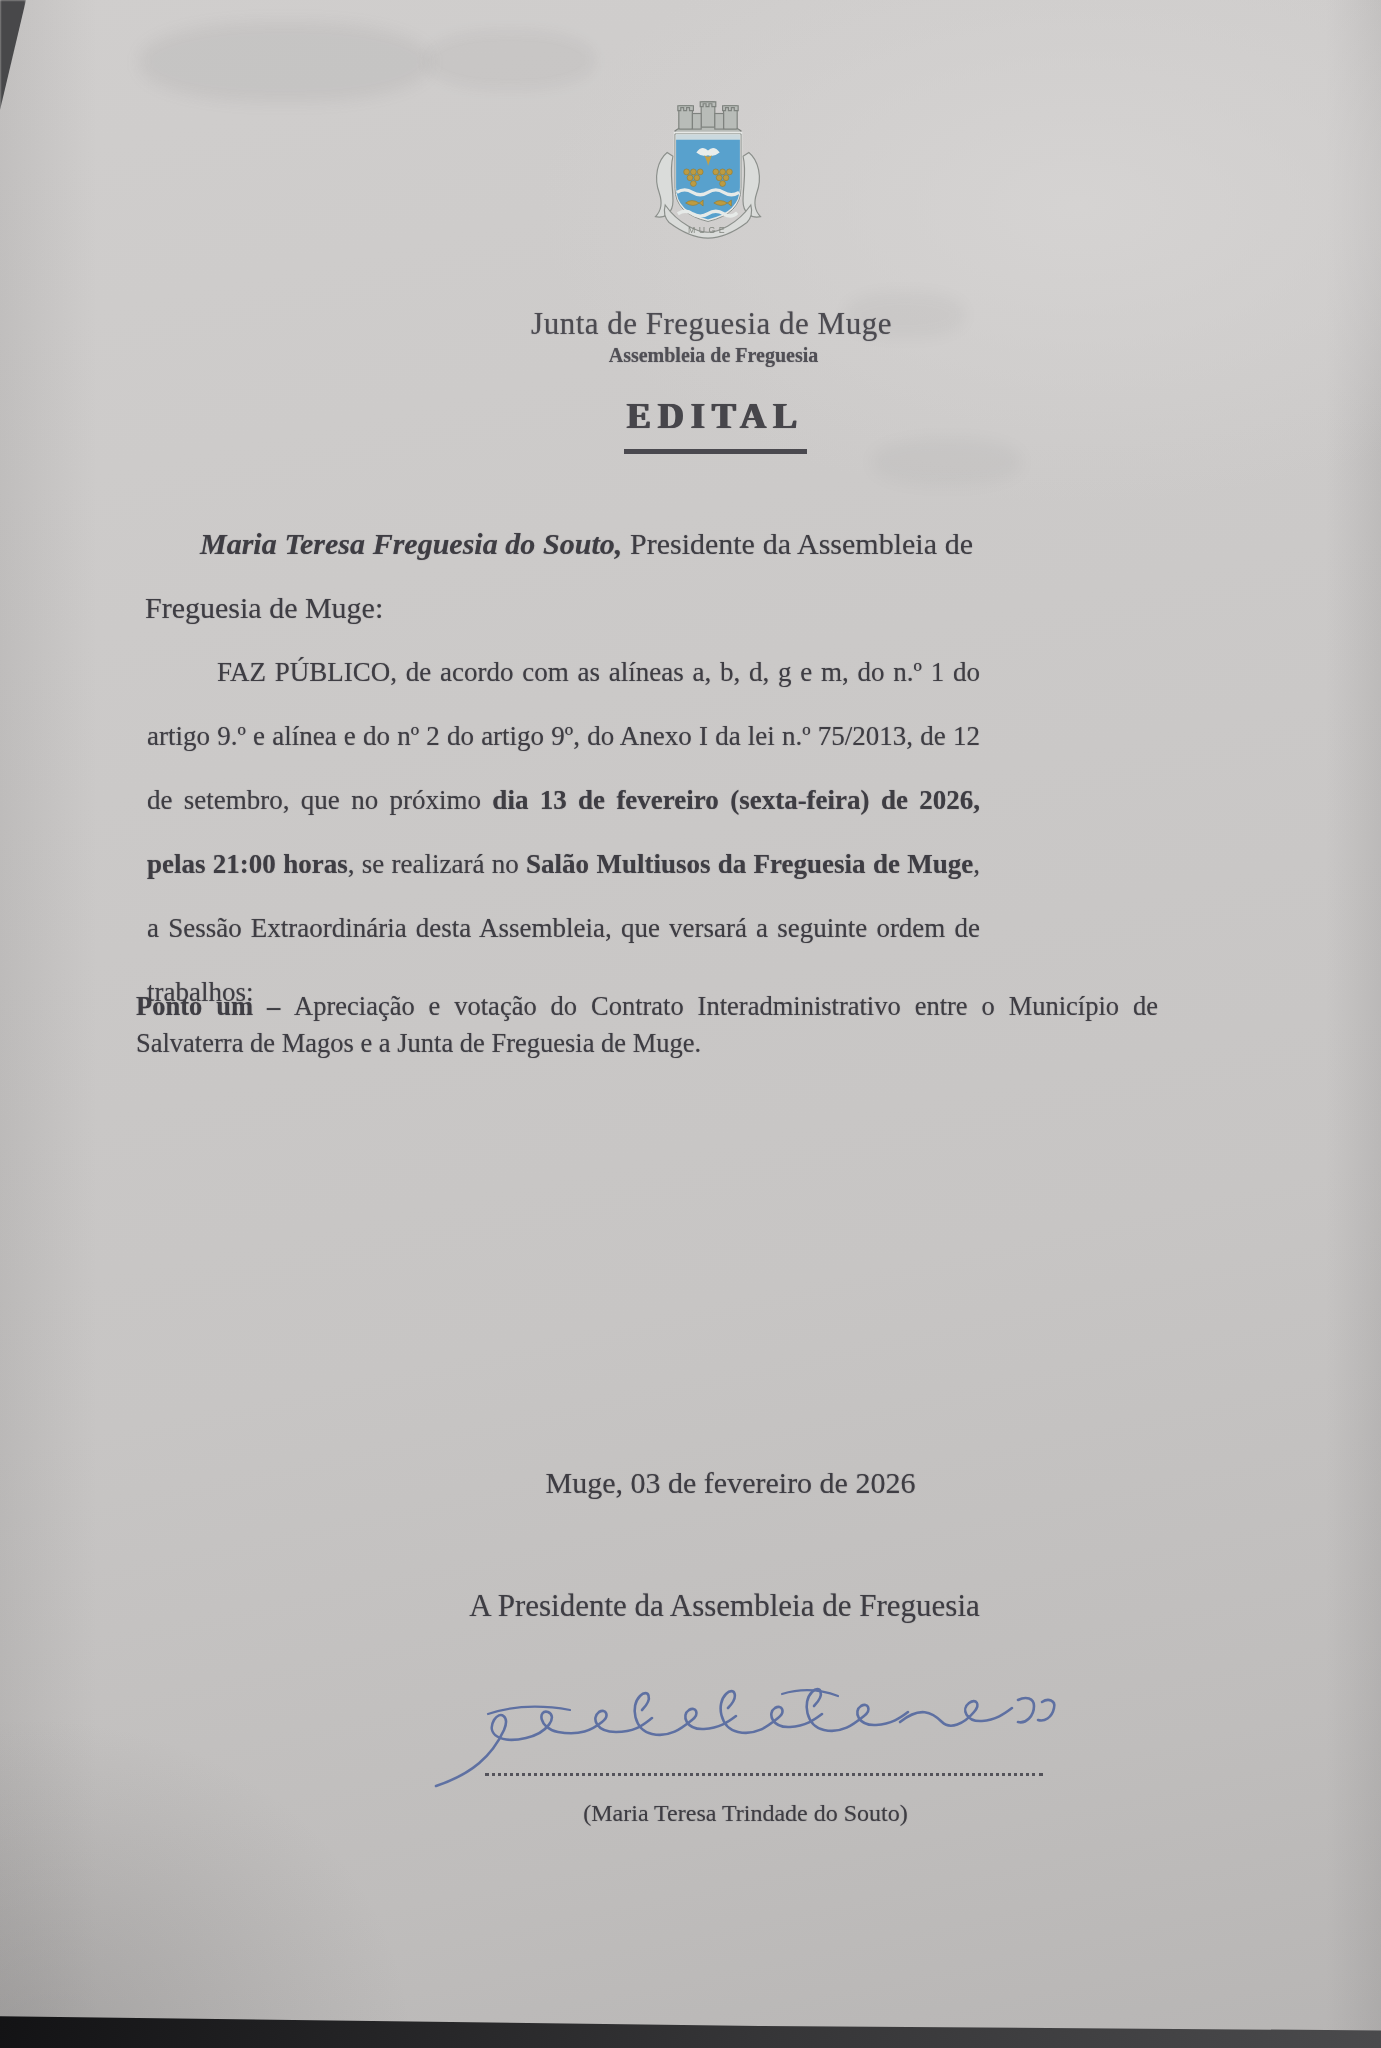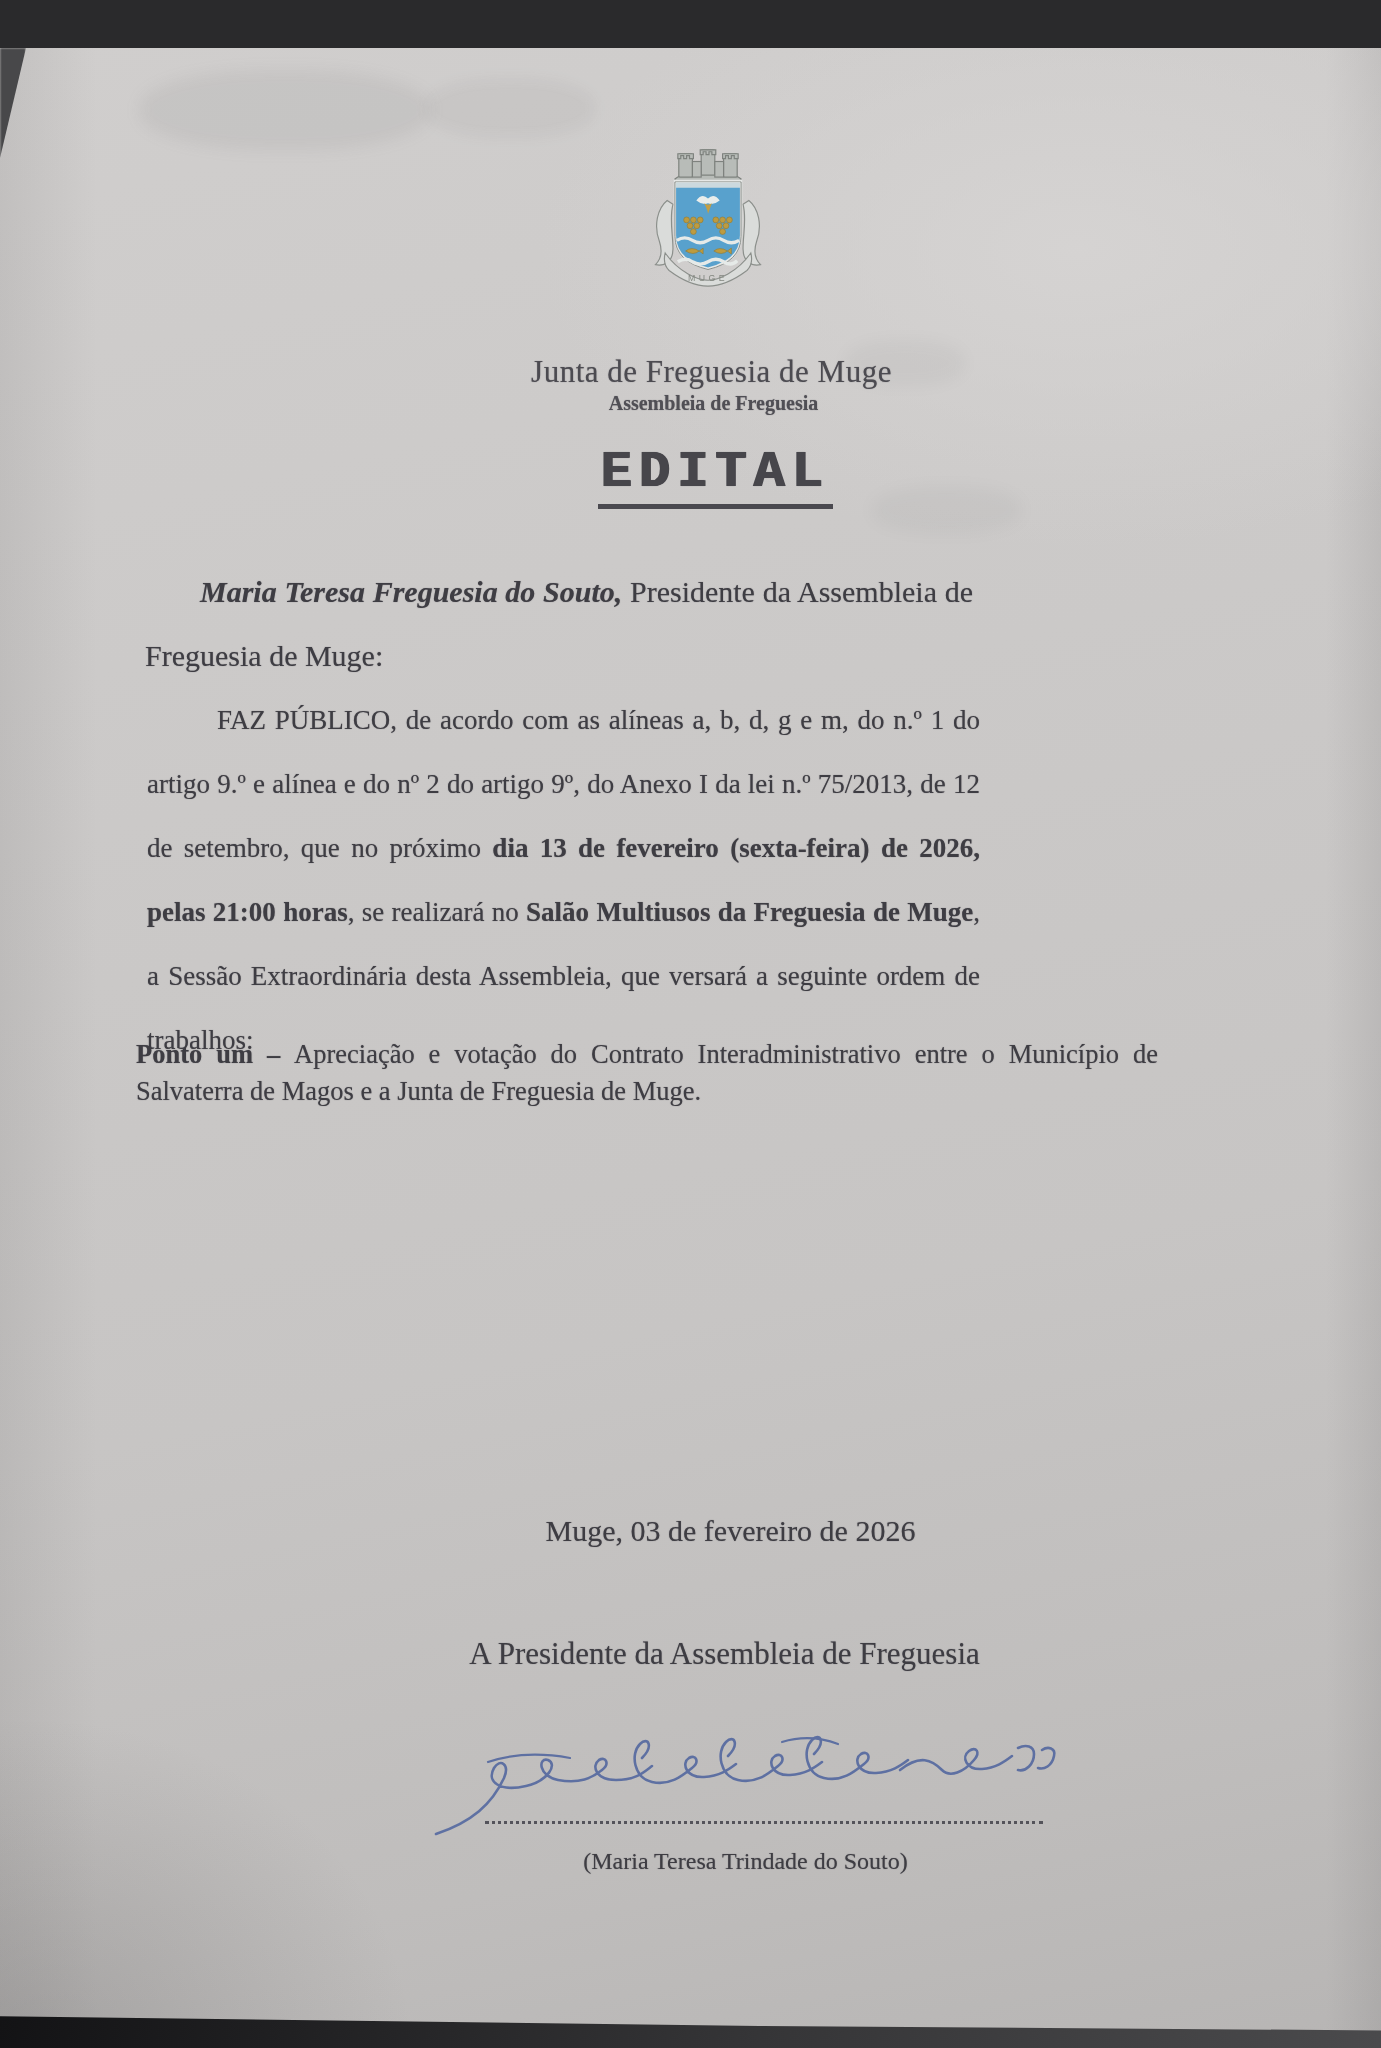--- a/index.html
+++ b/index.html
@@ -9,21 +9,20 @@
     font-family:"Liberation Serif", serif;
   }
   .paper{
     position:absolute;inset:0;
     background:
       radial-gradient(ellipse 900px 500px at 78% 10%, rgba(214,212,211,.9) 0%, rgba(214,212,211,0) 60%),
       radial-gradient(ellipse 700px 600px at 2% 100%, rgba(96,94,94,.28) 0%, rgba(96,94,94,0) 55%),
       linear-gradient(90deg, rgba(110,108,108,.14) 0%, rgba(110,108,108,0) 7%),
       linear-gradient(270deg, rgba(90,88,90,.12) 0%, rgba(90,88,90,0) 4%),
       linear-gradient(168deg, #d0cecd 0%, #cbc9c8 35%, #c7c5c4 62%, #bfbdbc 85%, #b7b5b4 100%);
-    margin-top: 48px;
   }
   .ghost{position:absolute;background:rgba(116,114,120,.10);border-radius:45%;filter:blur(7px);}
   .g1{left:140px;top:22px;width:290px;height:80px;}
   .g2{left:425px;top:30px;width:170px;height:60px;opacity:.8;}
   .g3{left:845px;top:292px;width:120px;height:46px;opacity:.7;}
   .g4{left:872px;top:438px;width:150px;height:48px;opacity:.7;}
   .photo-corner{position:absolute;left:0;top:0;width:26px;height:110px;background:#48484a;
     clip-path:polygon(0 0,100% 0,0 100%);filter:blur(1.2px);}
   .photo-bottom{position:absolute;left:0;right:0;bottom:0;height:44px;filter:blur(.6px);
     background:linear-gradient(96deg,#131315,#353537 55%,#4a4a4c);
@@ -31,24 +30,24 @@
   .content{position:absolute;inset:0;color:#3e3d43;}
   .soft{text-shadow:0 0 1.1px rgba(62,61,67,.55);}
 
   .crest{position:absolute;left:644px;top:96px;width:128px;height:144px;filter:blur(.35px);}
 
   .centerline{position:absolute;left:0;right:0;text-align:center;}
   .org{top:306px;font-size:31px;letter-spacing:.5px;color:#4c4b51;transform:translateX(21px);}
   .org-sub{top:344px;font-size:20px;font-weight:700;color:#504f55;transform:translateX(23px);}
   .title-wrap{top:398px;transform:translateX(25px);}
   .title{
-    display:inline-block;font-family:Liberation Mono, monospace;font-weight:700;
-    font-size:52px;letter-spacing:7px;color:#47464b;
+    display:inline-block;font-family:Liberation Serif, serif;font-weight:700;
+    font-size:36px;letter-spacing:7px;color:#47464b;
     text-shadow:.9px 0 currentColor,-.9px 0 currentColor,0 0 1px rgba(71,70,75,.6);
-    border-bottom:5px solid #4a494f;padding:0 3px 3px 3px;line-height:1.05;
+    border-bottom:5px solid #4a494f;padding:0 3px 13px 3px;line-height:1.05;
   }
   .para{position:absolute;text-align:justify;}
   .p1{left:145px;top:512px;width:828px;font-size:30px;line-height:64px;text-indent:55px;}
   .p2{left:147px;top:640px;width:833px;font-size:27px;line-height:64px;text-indent:70px;}
   .p3{left:136px;top:988px;width:1022px;font-size:26.5px;line-height:37px;}
   .b{font-weight:700;}
   .i{font-style:italic;}
 
   .dateline{top:1466px;font-size:30px;transform:translateX(40px);}
   .signer-title{top:1588px;font-size:31px;transform:translateX(34px);}

